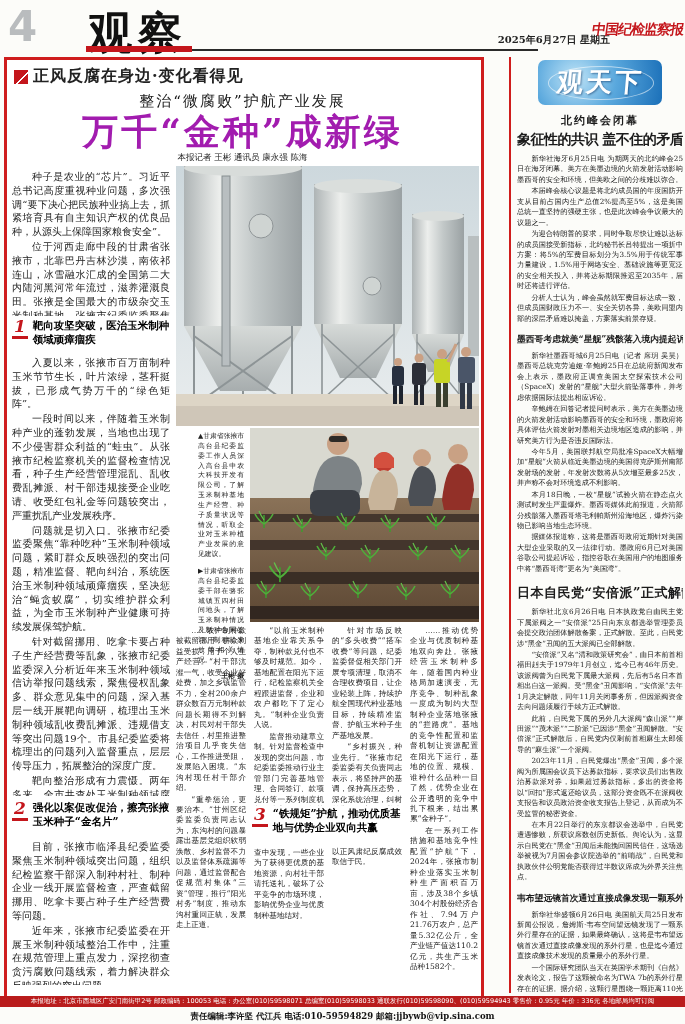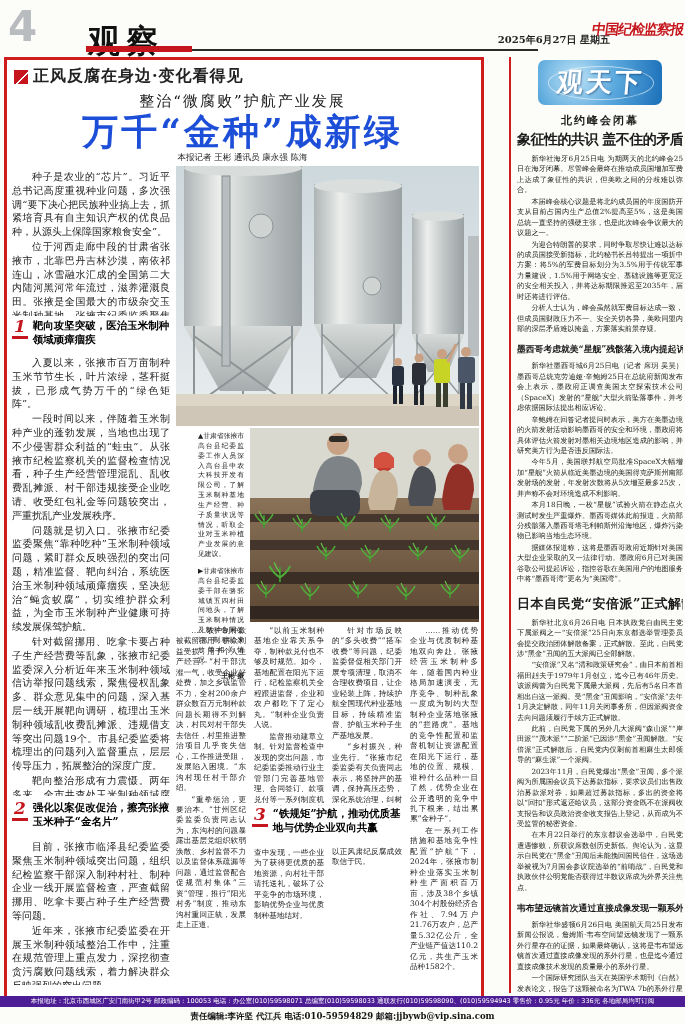--- a/index.html
+++ b/index.html
@@ -3,33 +3,33 @@
 <meta charset="utf-8">
 <style>
   html,body{margin:0;padding:0;background:#888;}
   .page{position:relative;width:685px;height:1024px;background:#fcfcf9;overflow:hidden;
         font-family:"DejaVu Serif","Liberation Serif",serif;color:#1b1b1b;}
   .abs{position:absolute;}
   p{margin:0;text-indent:2em;}
   .jtext{text-align:justify;line-height:1.38;}
   
   .page-num{left:8px;top:2px;font-size:42px;font-weight:700;color:#b9bcbe;font-family:"DejaVu Sans","Liberation Sans",sans-serif;}
-  .section-name{left:88px;top:20px;font-size:32px;font-weight:700;letter-spacing:6px;color:#111;}
+  .section-name{left:88px;top:4px;font-size:44px;font-weight:700;letter-spacing:6px;color:#111;}
   .head-rule{left:86px;top:49px;width:452px;height:2px;background:#2a2a2a;}
   .head-rule-red{left:86px;top:46px;width:106px;height:6px;background:#c4161c;}
   .pub-date{left:420px;top:33px;width:190px;text-align:right;font-size:10px;font-weight:700;color:#222;}
   .masthead{left:592px;top:21px;width:94px;font-size:14px;font-weight:700;color:#c4161c;
             transform:skewX(-8deg);letter-spacing:-1px;white-space:nowrap;}
   
   .red-box{left:4px;top:57px;width:474px;height:936px;border:3px solid #cf1d1d;background:#fff;}
   .kicker-row{left:14px;top:66px;display:flex;align-items:center;gap:5px;}
   .flag-icon{width:14px;height:14px;background:linear-gradient(135deg,#c4161c 55%,#fff 55%,#fff 62%,#c4161c 62%);display:inline-block;}
   .kicker-text{font-size:16px;font-weight:700;color:#222;letter-spacing:1px;}
   .overline{left:7px;top:92px;width:471px;text-align:center;font-size:15px;font-weight:400;letter-spacing:2px;}
-  .headline{left:7px;top:108px;width:471px;text-align:center;font-size:36px;font-weight:700;letter-spacing:3px;color:#1d4ed8;}
+  .headline{left:7px;top:108px;width:471px;text-align:center;font-size:36px;font-weight:700;letter-spacing:3px;color:#a21caf;}
   .byline{left:7px;top:152px;width:471px;text-align:center;font-size:8.5px;color:#222;}
   
   .col{font-size:10px;overflow:hidden;}
   .col p{margin-bottom:1px;}
   .col-intro{left:12px;top:170px;width:158px;height:146px;}
   .col-mid{left:12px;top:356px;width:158px;height:440px;}
   .col-b{left:12px;top:840px;width:158px;height:145px;}
   .sec-head{display:flex;align-items:flex-start;gap:5px;background:#fff;}
   .sec-num{font-size:17px;line-height:17px;font-weight:700;font-style:italic;color:#c4161c;
            border-bottom:3px solid #c4161c;padding:0 2px 1px 2px;}
@@ -58,21 +58,21 @@
     border:1px solid rgba(255,255,255,.55);border-radius:50%;}
   .world-banner-text{position:relative;color:#fff;font-size:26px;font-weight:700;letter-spacing:3px;
     transform:skewX(-5deg);text-shadow:1px 1px 2px rgba(0,40,90,.5);}
   .w-kicker{text-align:center;font-size:11px;font-weight:700;letter-spacing:2px;margin-top:2px;}
   .w-head1{text-align:center;font-size:14px;font-weight:700;letter-spacing:-0.5px;margin:3px 0 5px 0;white-space:nowrap;}
   .w-head-s{text-align:center;font-size:8.8px;font-weight:700;white-space:nowrap;margin:10px 0 5px 0;}
   .w-head-m{text-align:center;font-size:13px;font-weight:700;letter-spacing:0.5px;margin:10px 0 5px 0;white-space:nowrap;}
   .w-body{font-size:7.2px;line-height:1.45;text-align:justify;}
   .w-body p{margin-bottom:1px;}
   
-  .footer-bar{left:0;top:996px;width:685px;height:11px;background:#4c1d95;color:#fff;
+  .footer-bar{left:0;top:996px;width:685px;height:11px;background:#b91c1c;color:#fff;
     font-size:6.5px;line-height:11px;text-align:center;white-space:nowrap;overflow:hidden;
     font-family:"DejaVu Sans","Liberation Sans",sans-serif;}
   .editor-line{left:0;top:1011px;width:685px;text-align:center;font-size:8.5px;font-weight:700;color:#111;}
 </style>
 </head>
 <body>
 
 <div class="page">
 
   <div class="abs page-num">4</div>
@@ -315,21 +315,21 @@
   <div class="abs v-rule"></div>
 
   <div class="abs world-col">
     <div class="world-banner">
       <span class="world-banner-text">观天下</span>
     </div>
 
     <div class="w-kicker">北约峰会闭幕</div>
     <div class="w-head1">象征性的共识 盖不住的矛盾</div>
     <div class="w-body">
-        <p>新华社海牙6月25日电 为期两天的北约峰会25日在海牙闭幕。尽管峰会最终在推动成员国增加军费上达成了象征性的共识，但美欧之间的分歧难以弥合。</p>
+        <p>新华社海牙6月25日电 为期两天的北约峰会25日在海牙闭幕。美方在美墨边境的火箭发射活动影响墨西哥的安全和环境，但美欧之间的分歧难以弥合。</p>
         <p>本届峰会核心议题是将北约成员国的年度国防开支从目前占国内生产总值2%提高至5%，这是美国总统一直坚持的强硬主张，也是此次峰会争议最大的议题之一。</p>
         <p>为迎合特朗普的要求，同时争取尽快让难以达标的成员国接受新指标，北约秘书长吕特提出一项折中方案：将5%的军费目标划分为3.5%用于传统军事力量建设，1.5%用于网络安全、基础设施等更宽泛的安全相关投入，并将达标期限推迟至2035年，届时还将进行评估。</p>
         <p>分析人士认为，峰会虽然就军费目标达成一致，但成员国财政压力不一、安全关切各异，美欧同盟内部的深层矛盾难以掩盖，方案落实前景存疑。</p>
       </div>
 
     <div class="w-head-s">墨西哥考虑就美“星舰”残骸落入境内提起诉讼</div>
     <div class="w-body">
         <p>新华社墨西哥城6月25日电（记者 席玥 吴昊）墨西哥总统克劳迪娅·辛鲍姆25日在总统府新闻发布会上表示，墨政府正调查美国太空探索技术公司（SpaceX）发射的“星舰”大型火箭坠落事件，并考虑依据国际法提出相应诉讼。</p>
         <p>辛鲍姆在回答记者提问时表示，美方在美墨边境的火箭发射活动影响墨西哥的安全和环境，墨政府将具体评估火箭发射对墨相关边境地区造成的影响，并研究美方行为是否违反国际法。</p>
         <p>今年5月，美国联邦航空局批准SpaceX大幅增加“星舰”火箭从临近美墨边境的美国得克萨斯州南部发射场的发射，年发射次数将从5次增至最多25次，并声称不会对环境造成不利影响。</p>

